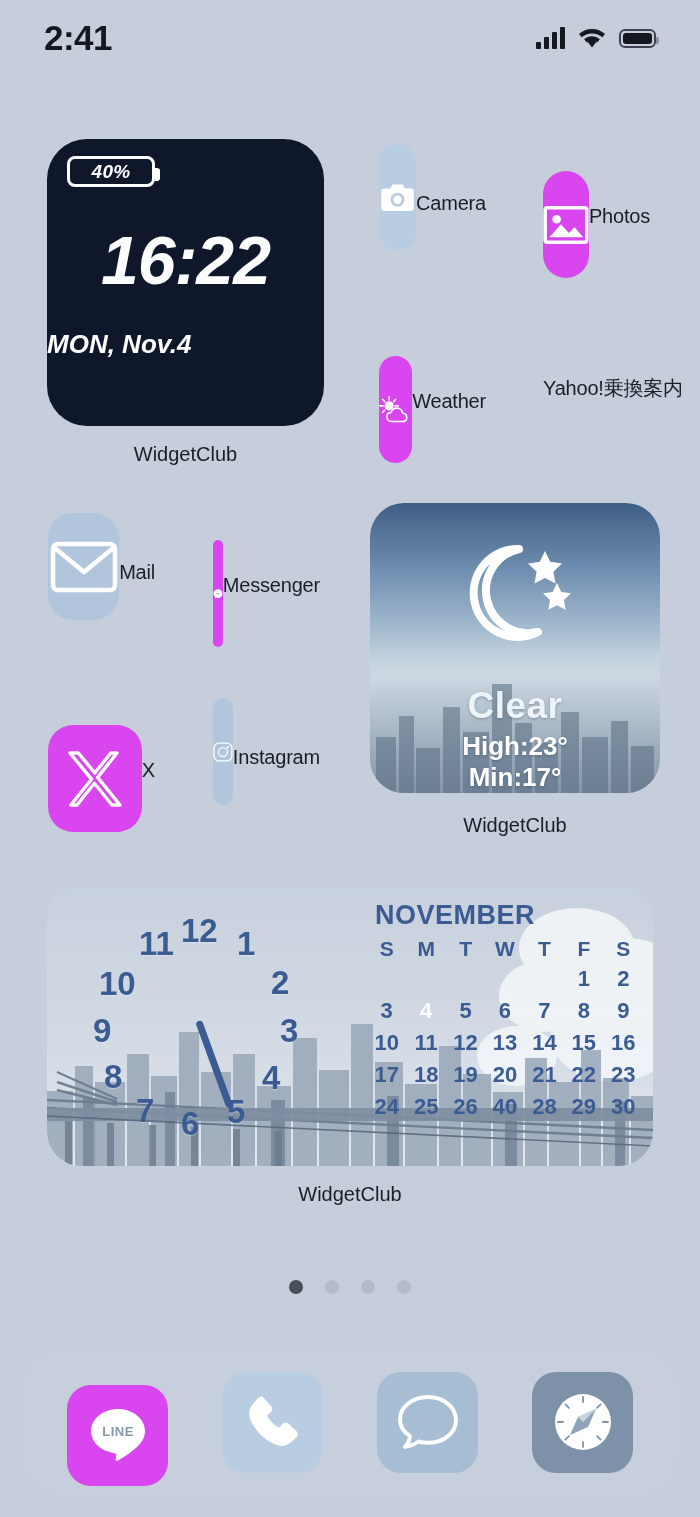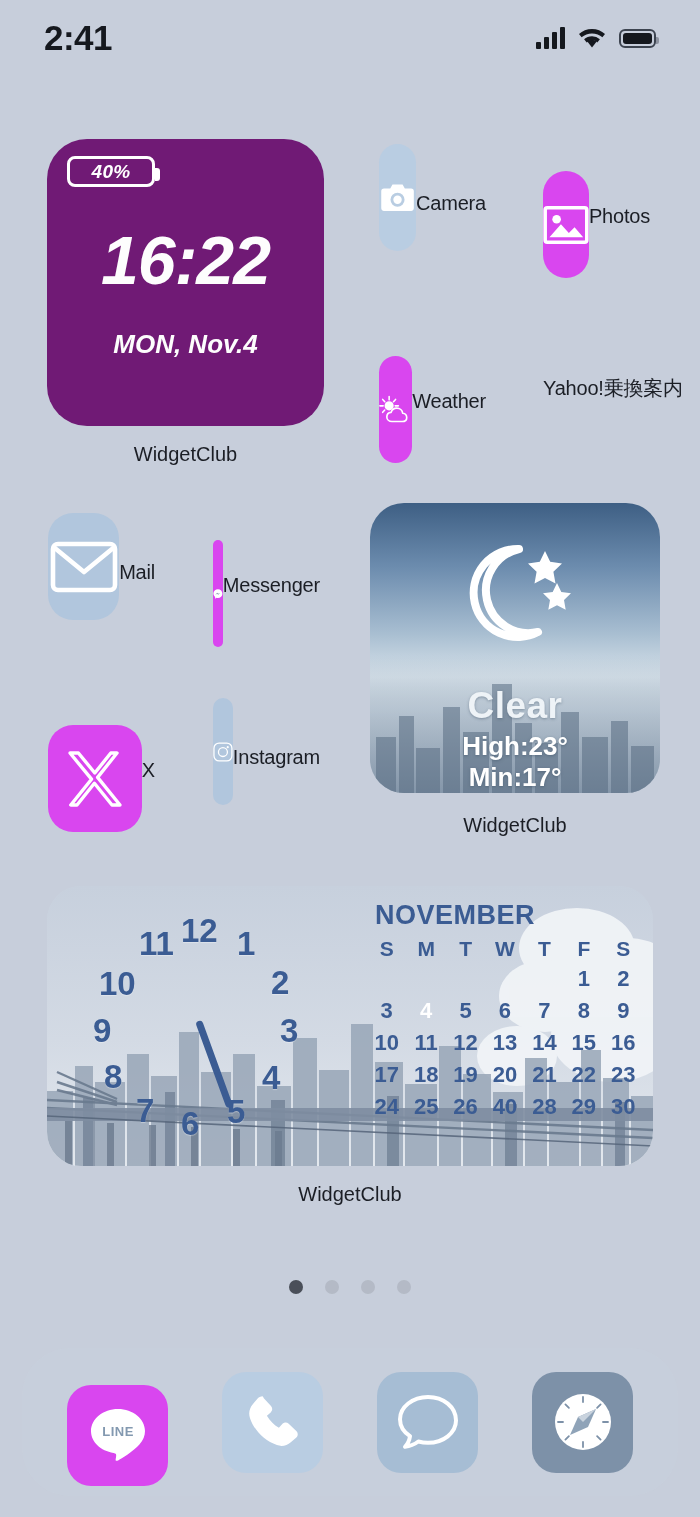--- a/index.html
+++ b/index.html
@@ -49,38 +49,38 @@
     white-space:nowrap; letter-spacing:-0.2px;
   }
   .bg-light  { background:#b9cde2; }
   .bg-slate  { background:#d946ef;margin-top:27px; }
   .bg-mid    { background:#a6bdd4; }
   .bg-dark   { background:#7d91a8; }
 
   
   #clock-widget {
     position:absolute; left:47px; top:139px; width:277px; height:287px;
-    background:#701a75; border-radius:40px; overflow:hidden;
+    background:#0f172a; border-radius:40px; overflow:hidden;
   }
   #batt-pill {
     position:absolute; left:20px; top:17px; width:88px; height:31px;
     border:3px solid #ffffff; border-radius:8px;
     display:flex; align-items:center; justify-content:center;
   }
   #batt-pill:after{content:"";position:absolute;right:-8px;top:9px;width:5px;height:13px;
                    background:#fff;border-radius:0 3px 3px 0;}
   #batt-pct { color:#fff; font-size:19px; font-weight:700; font-style:italic;
               letter-spacing:0.3px; }
   #clock-time {
     position:absolute; left:0; right:0; top:82px; text-align:center;
     color:#fdfdfd; font-size:68px; font-weight:700; font-style:italic;
     letter-spacing:-1px;
   }
   #clock-date {
-    position:absolute; left:0; right:0; top:190px; text-align:center;
+    position:absolute; left:0; right:0; top:190px; text-align:left;
     color:#fdfdfd; font-size:26px; font-weight:700; font-style:italic;
   }
   .widget-label {
     position:absolute; text-align:center; font-size:20px; color:#1b1e25;
   }
 
   
   #weather-widget {
     position:absolute; left:370px; top:503px; width:290px; height:290px;
     border-radius:34px; overflow:hidden;

